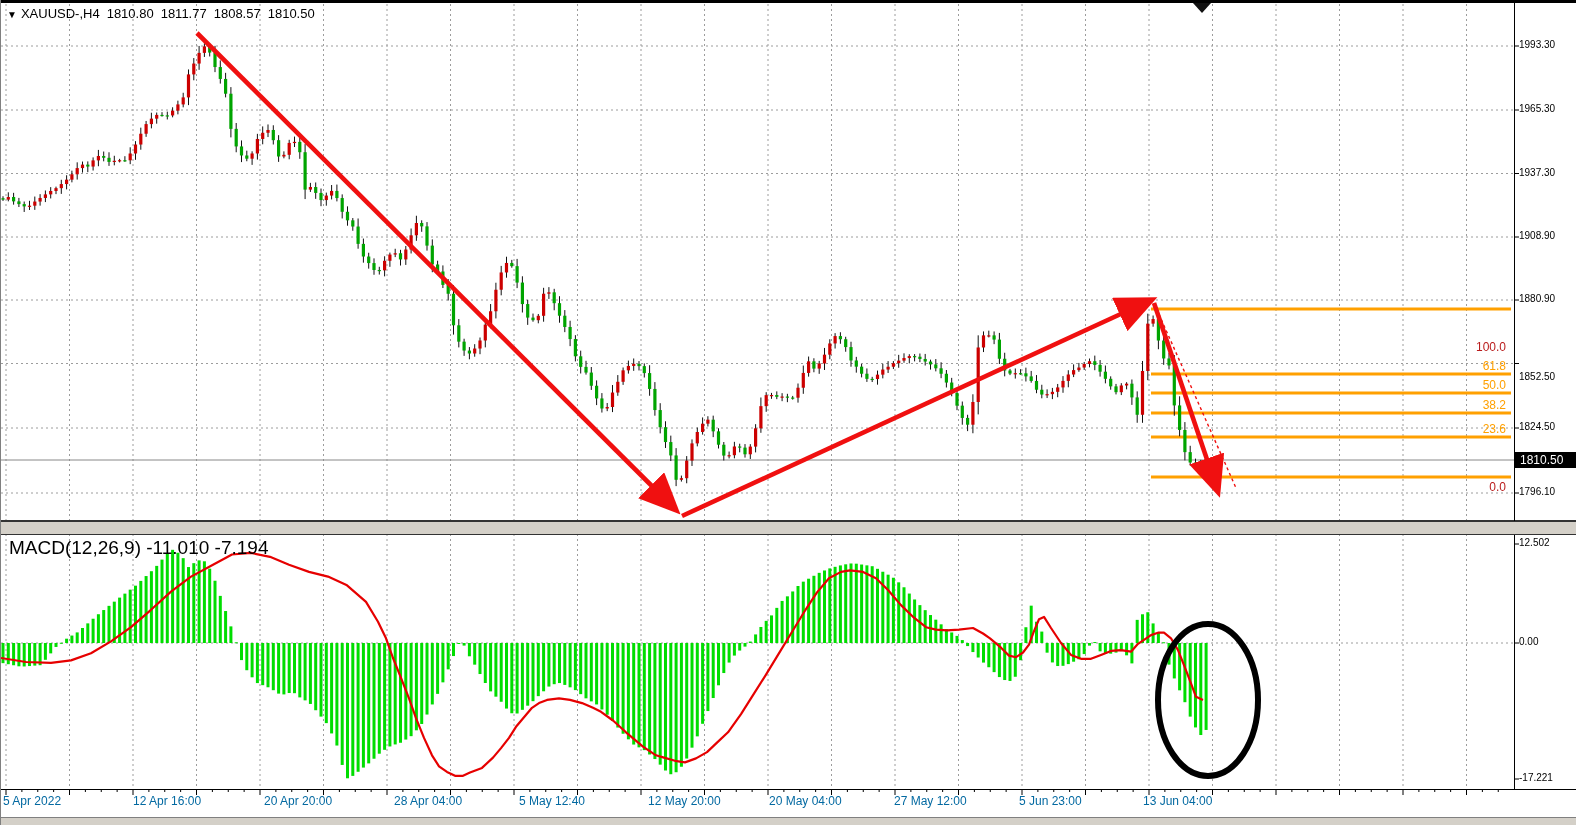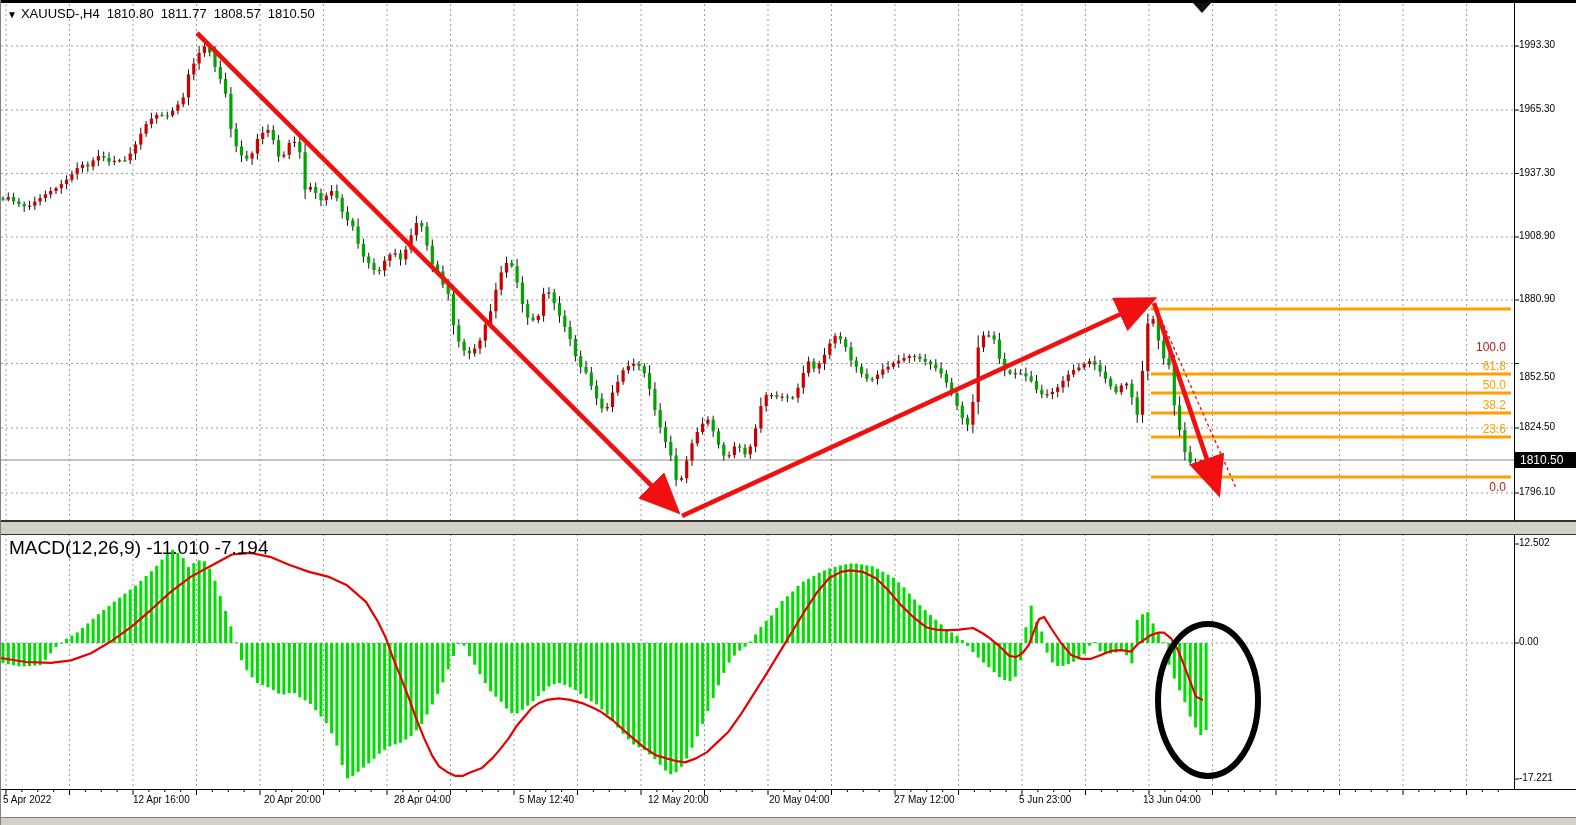--- a/index.html
+++ b/index.html
@@ -7,21 +7,21 @@
           font-family:"Liberation Sans", sans-serif; border-left:1px solid #808080;border-right:1px solid #808080;}
   #topbar{position:absolute;left:0;top:0;width:1576px;height:3px;background:#000;}
   #shift-marker{position:absolute;left:1192px;top:3px;width:0;height:0;
     border-left:9px solid transparent;border-right:9px solid transparent;border-top:10px solid #111;}
   #title{position:absolute;left:6px;top:6px;font-size:13px;color:#000;white-space:nowrap;}
   #title .tri{font-size:10px;margin-right:4px;}
   #title span{margin-right:7px;}
   #macd-label{position:absolute;left:8px;top:537px;font-size:19px;color:#000;white-space:nowrap;}
   svg{position:absolute;left:0;top:0;}
   .axis-label{position:absolute;left:1518px;font-size:10px;color:#000;white-space:nowrap;}
-  .time-label{position:absolute;top:794px;font-size:10px;color:#000000;white-space:nowrap;}
+  .time-label{position:absolute;top:794px;font-size:12px;color:#0369a1;white-space:nowrap;}
   .fib-label{position:absolute;width:120px;text-align:right;font-size:12px;white-space:nowrap;}
   #price-tag{position:absolute;left:1514px;width:62px;height:16px;background:#000;color:#fff;
              font-size:12px;line-height:16px;padding-left:5px;box-sizing:border-box;}
   #separator{position:absolute;left:0;top:521px;width:1576px;height:12px;background:#d4d0c8;
              border-top:1px solid #333;border-bottom:1px solid #333;box-sizing:content-box;}
   #footer{position:absolute;left:0;top:817px;width:1576px;height:8px;background:#d4d0c8;border-top:1px solid #808080;}
 </style>
 </head>
 <body>
 

